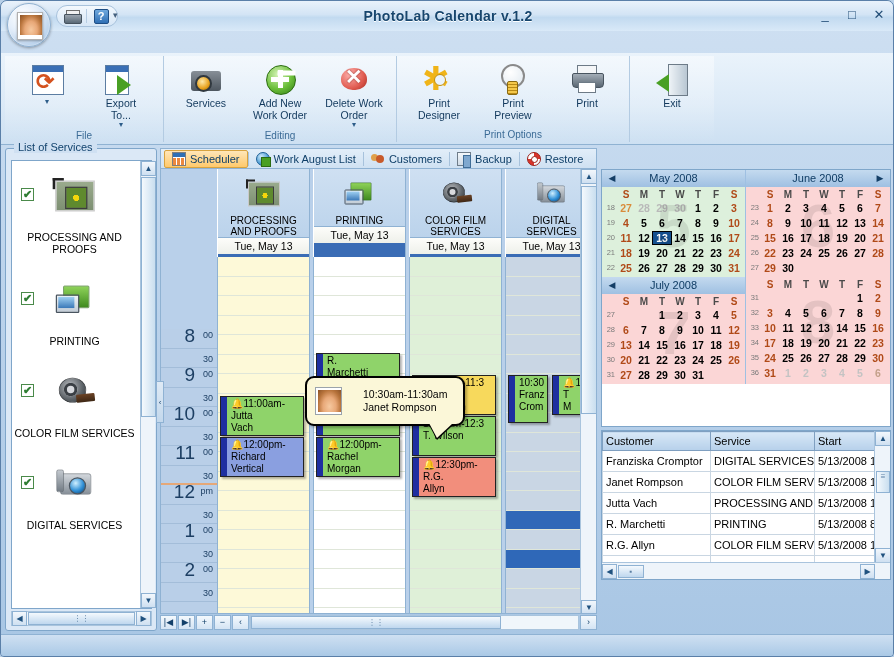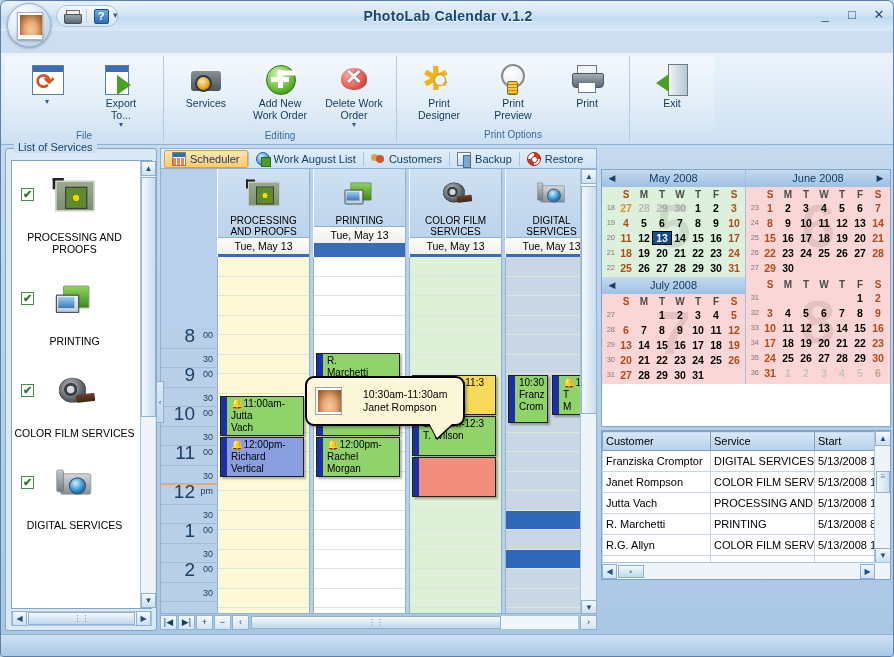--- a/index.html
+++ b/index.html
@@ -740,20 +740,25 @@
           </div>
           <div class="appt" style="left: 251px; top: 247px; height: 40px; width: 84px; background: rgb(143, 211, 106);">
             <div class="bar"></div>
             <div class="body">
               <div><span>11:30am-12:3</span></div>
               <div>T. Wilson</div>
             </div>
           </div>
           <div class="appt" style="left: 251px; top: 288px; height: 40px; width: 84px; background: rgb(242, 142, 124);">
             <div class="bar"></div>
+            <div class="body">
+              <div><span class="bell">🔔</span><span>12:30pm-</span></div>
+              <div>R.G.</div>
+              <div>Allyn</div>
+            </div>
           </div>
           <div class="appt" style="left: 347px; top: 206px; height: 48px; width: 40px; background: rgb(143, 211, 106);">
             <div class="bar"></div>
             <div class="body">
               <div><span>10:30</span></div>
               <div>Franz</div>
               <div>Crom</div>
             </div>
           </div>
           <div class="appt" style="left: 391px; top: 206px; height: 40px; width: 40px; background: rgb(143, 211, 106);">

